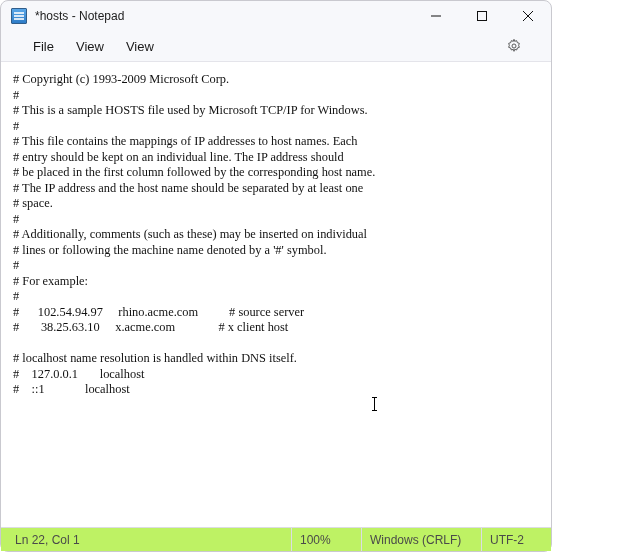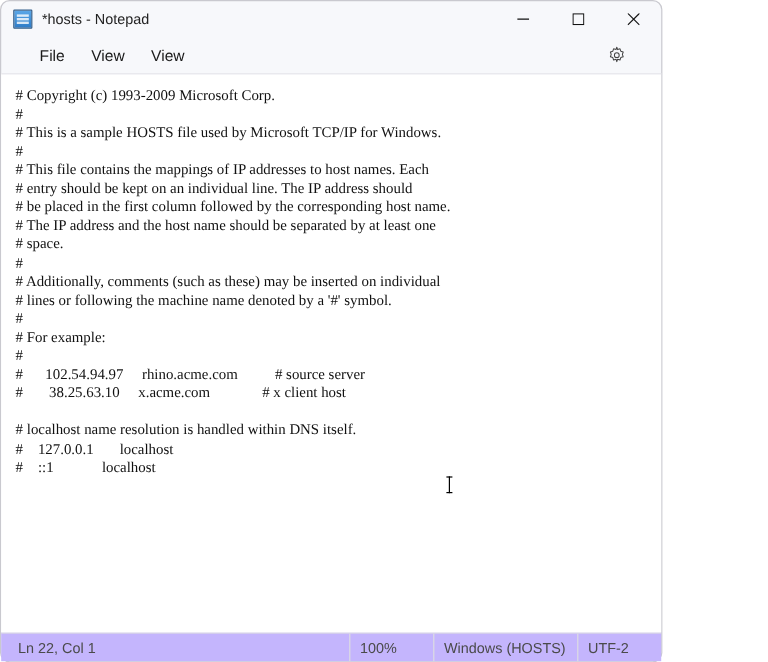--- a/index.html
+++ b/index.html
@@ -76,21 +76,21 @@
     background: #000;
   }
   .caret::before, .caret::after {
     content: ""; position: absolute; left: -2px; width: 5px; height: 1px; background: #000;
   }
   .caret::before { top: 0; }
   .caret::after { bottom: 0; }
   .statusbar {
     height: 24px;
     border-top: 1px solid #dcdce2;
-    background: #c4b5fd;
+    background: #bef264;
     display: flex; align-items: stretch;
     font-size: 12px; color: #4a4a4a;
   }
   .status-left { padding: 0 14px; display: flex; align-items: center; flex: 1; }
   .status-cell {
     border-left: 1px solid #dcdce2;
     padding: 0 8px; display: flex; align-items: center;
     min-width: 70px;
   }
   .status-cell.wide { min-width: 120px; }
@@ -156,17 +156,17 @@
 
 # localhost name resolution is handled within DNS itself.
 #    127.0.0.1       localhost
 #    ::1             localhost</pre>
     <div class="caret" style="left:373px; top:335px;"></div>
   </div>
 
   <div class="statusbar">
     <div class="status-left">Ln 22, Col 1</div>
     <div class="status-cell">100%</div>
-    <div class="status-cell wide">Windows (HOSTS)</div>
+    <div class="status-cell wide">Windows (CRLF)</div>
     <div class="status-cell">UTF-2</div>
   </div>
 
 </div>
 
 </body></html>

